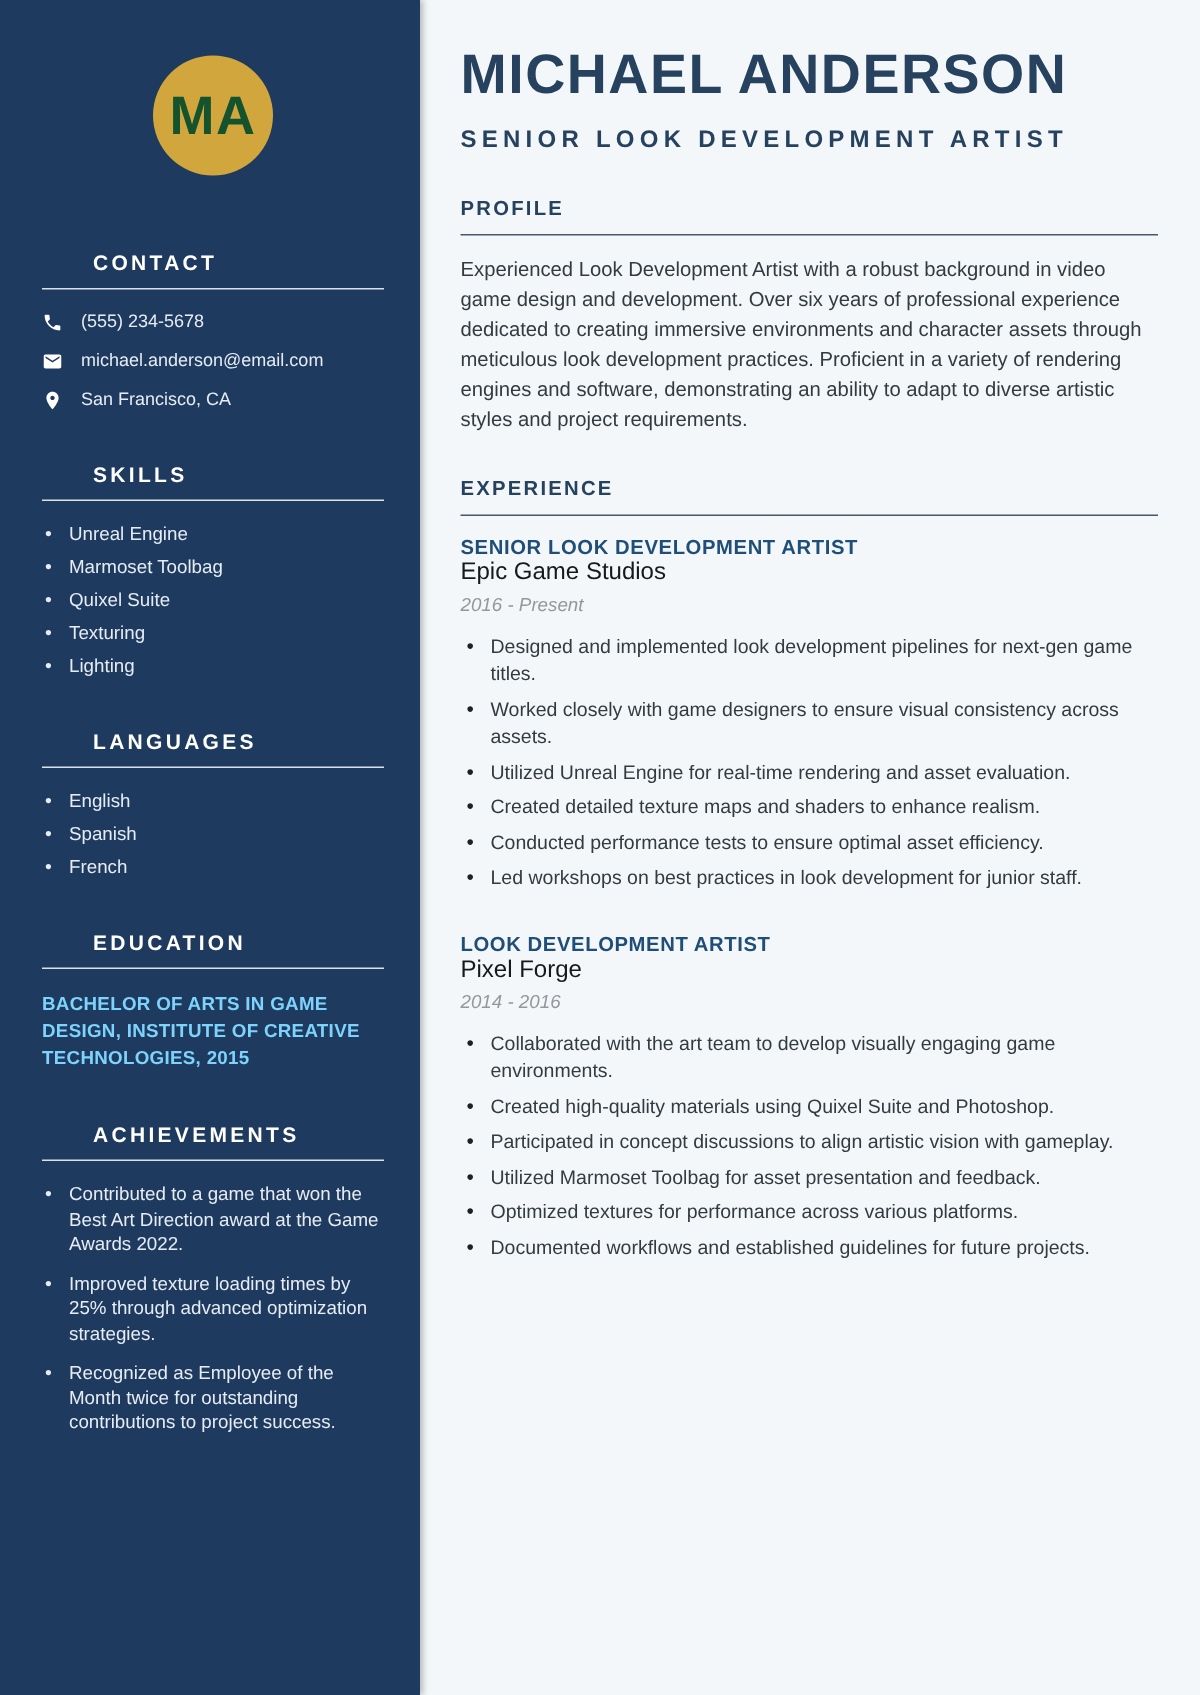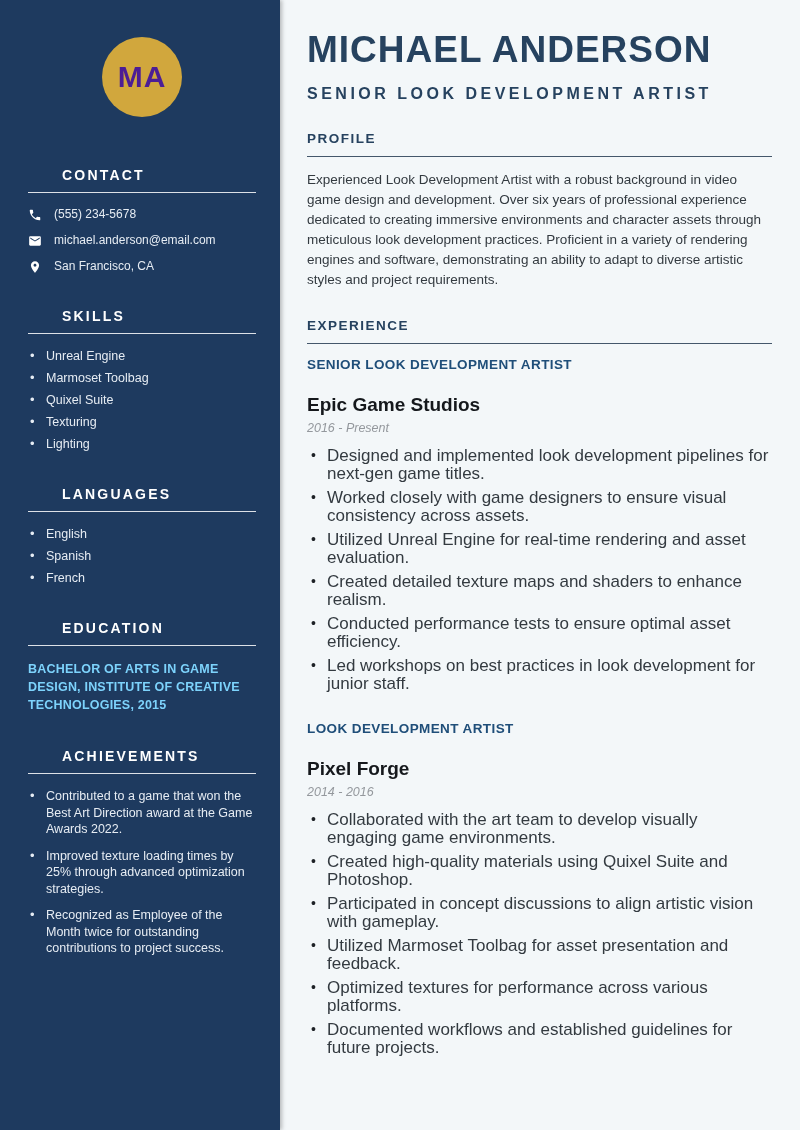--- a/index.html
+++ b/index.html
@@ -23,21 +23,21 @@
     padding: 37px 24px 30px 28px;
     box-shadow: 2px 0 4px rgba(0,0,0,0.25);
   }
   .avatar {
     width: 80px; height: 80px; border-radius: 50%;
     background: var(--avatar_gold, #d1a73d);
     margin: 0 auto 0 auto;
     display: flex; align-items: center; justify-content: center;
   }
   .avatar span {
-    color: #4c1d95; font-size: 30px; font-weight: bold; letter-spacing: 1px;
+    color: #14532d; font-size: 36px; font-weight: bold; letter-spacing: 1px;
   }
   .side-section { margin-top: 34px; }
   .side-section.first { margin-top: 50px; }
   .side-heading {
     font-size: 14px; font-weight: bold; letter-spacing: 2.2px;
     color: #ffffff; text-transform: uppercase; margin-left: 34px;
   }
   .side-rule {
     height: 1px; background: rgba(255,255,255,0.85);
     margin-top: 9px; margin-bottom: 14px;
@@ -100,32 +100,32 @@
     font-size: 13.5px; line-height: 20px;
     color: var(--body_text, #333a40);
   }
   .job { margin-top: 6px; }
   .job + .job { margin-top: 27px; }
   .job-title {
     font-size: 13.5px; font-weight: bold; letter-spacing: 0.4px;
     color: var(--job_title_blue, #1f4e79); text-transform: uppercase;
   }
   .job-company {
-    margin-top: 22px;
-    font-size: 19px; font-weight: bold; color: #15181c;
+    margin-top: 1px;
+    font-size: 16px; font-weight: normal; color: #15181c;
   }
   .job-dates {
     margin-top: 5px;
     font-size: 12.5px; font-style: italic;
     color: var(--muted_date, #94989d);
   }
   .job-bullets { list-style: none; margin-top: 12px; }
   .job-bullets li {
     position: relative; padding-left: 20px;
-    font-size: 17px; line-height: 18.5px; margin-bottom: 5px;
+    font-size: 13px; line-height: 18.5px; margin-bottom: 5px;
     color: var(--body_text, #2d3338);
   }
   .job-bullets li::before {
     content: "•"; position: absolute; left: 4px; top: -1px;
     color: #1d2126; font-size: 14px;
   }
 </style>
 </head>
 <body>
 

